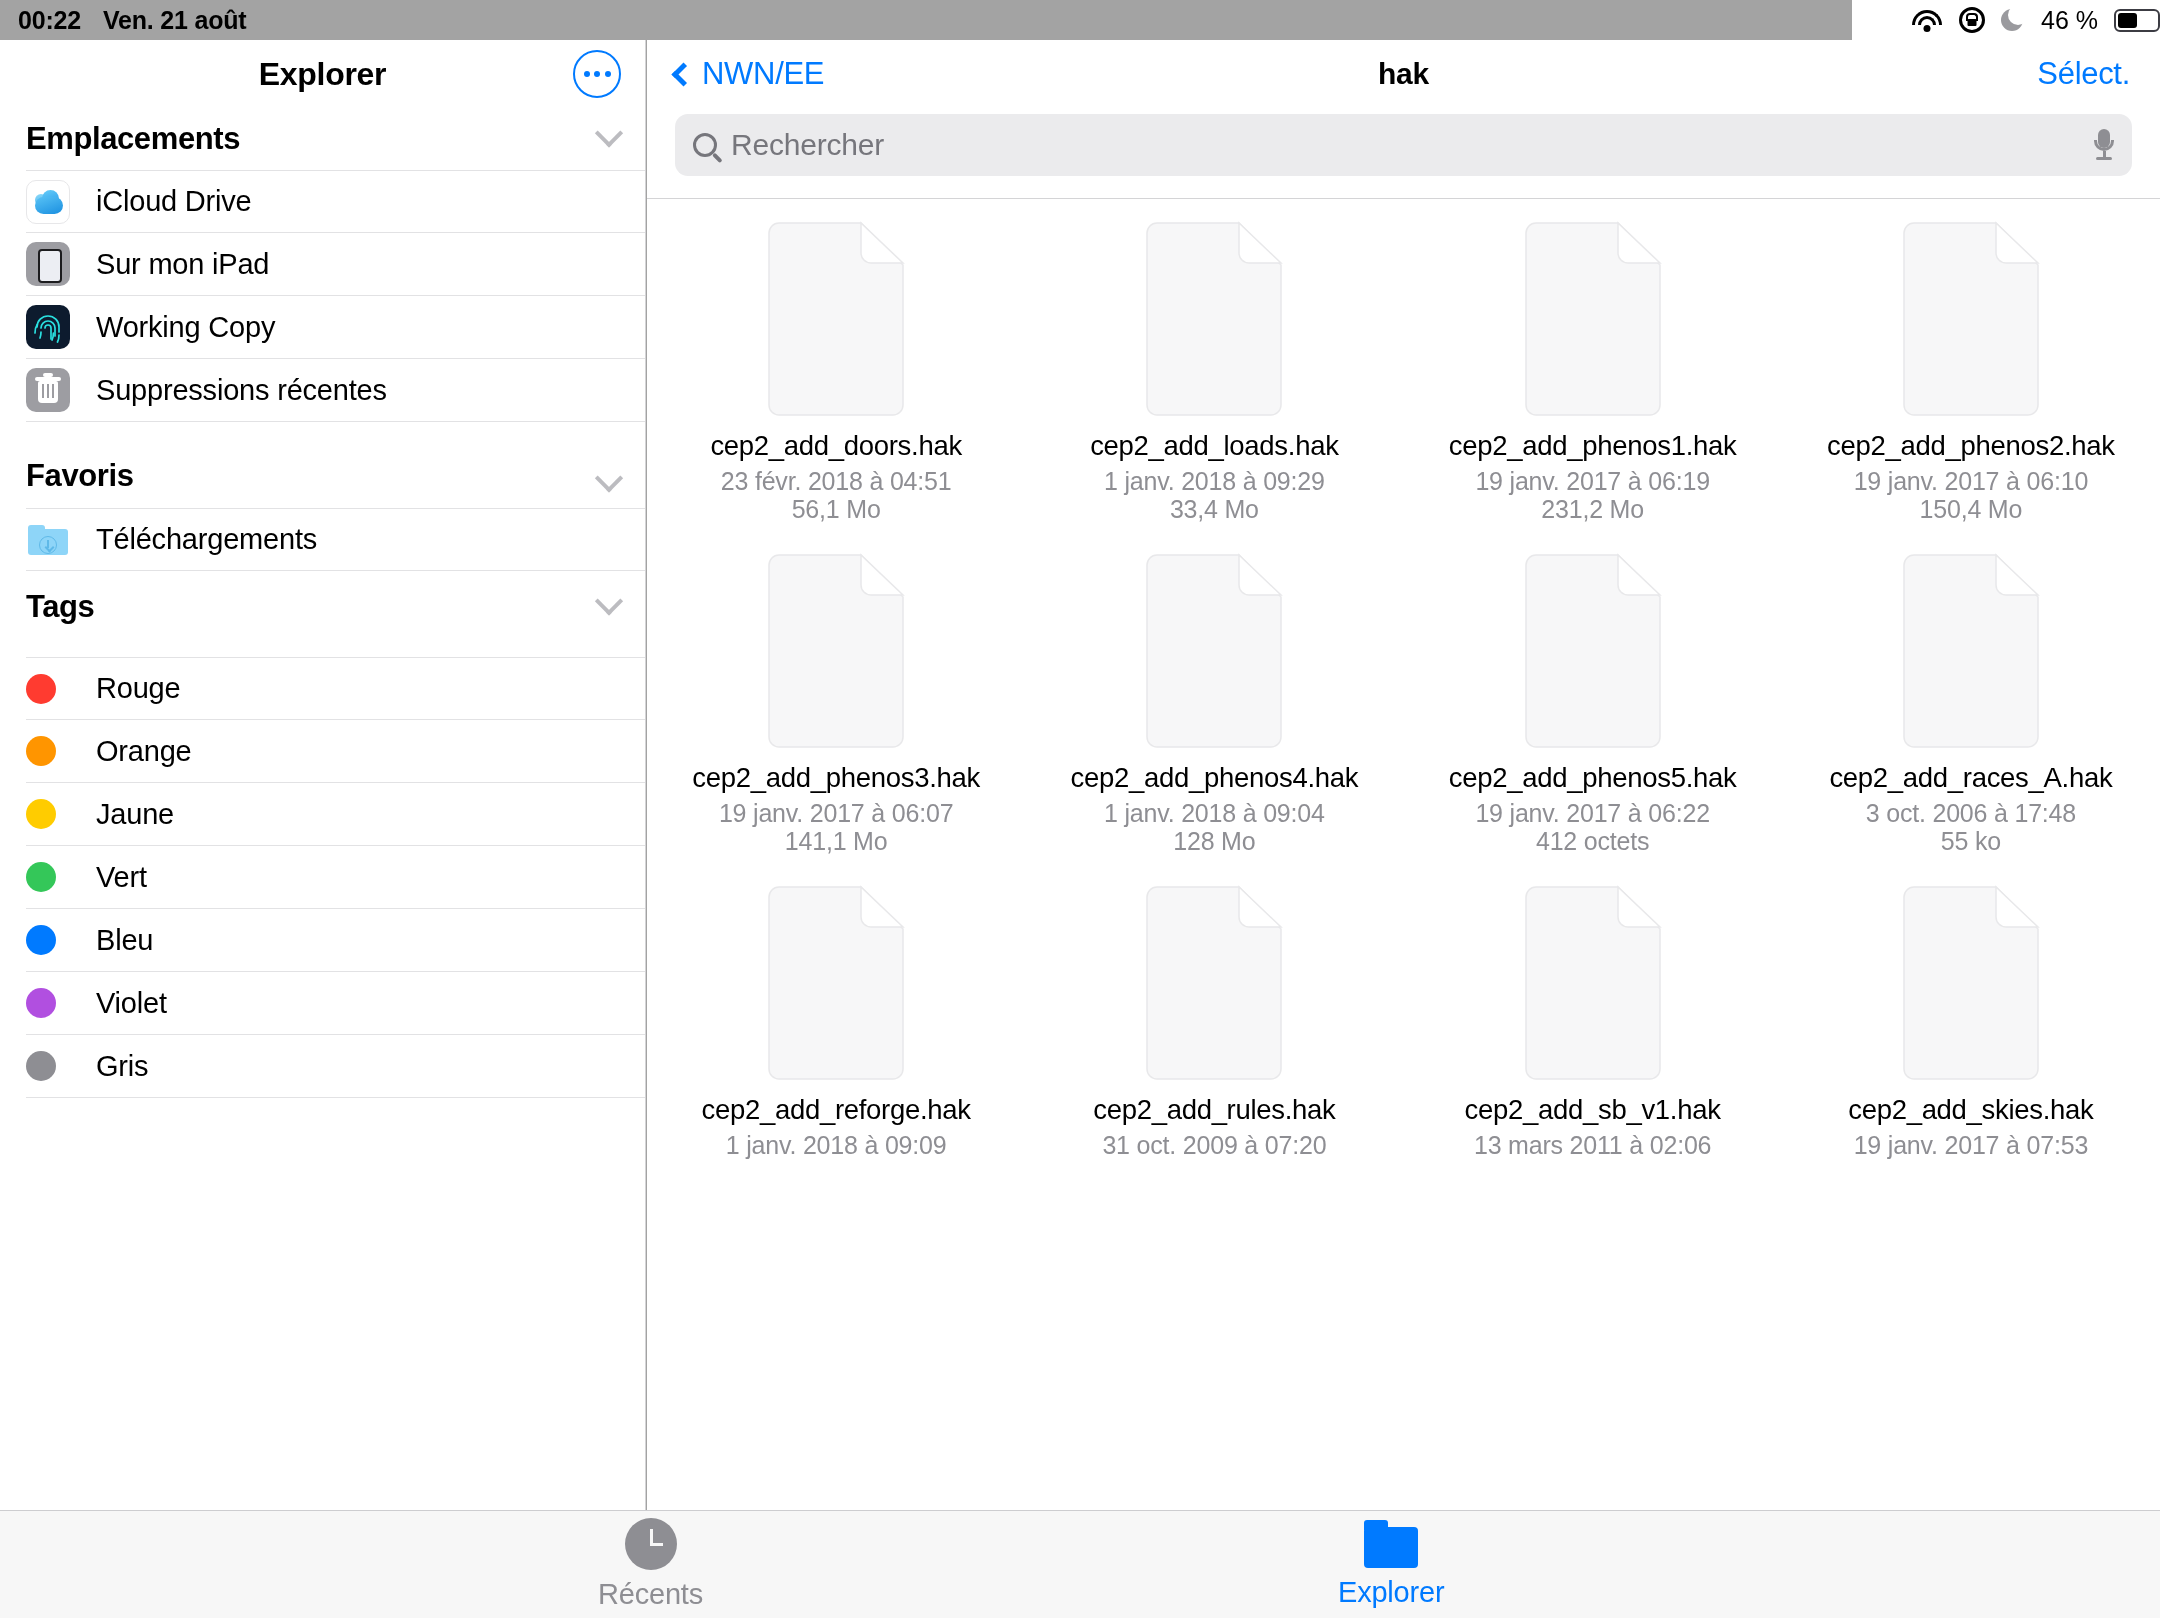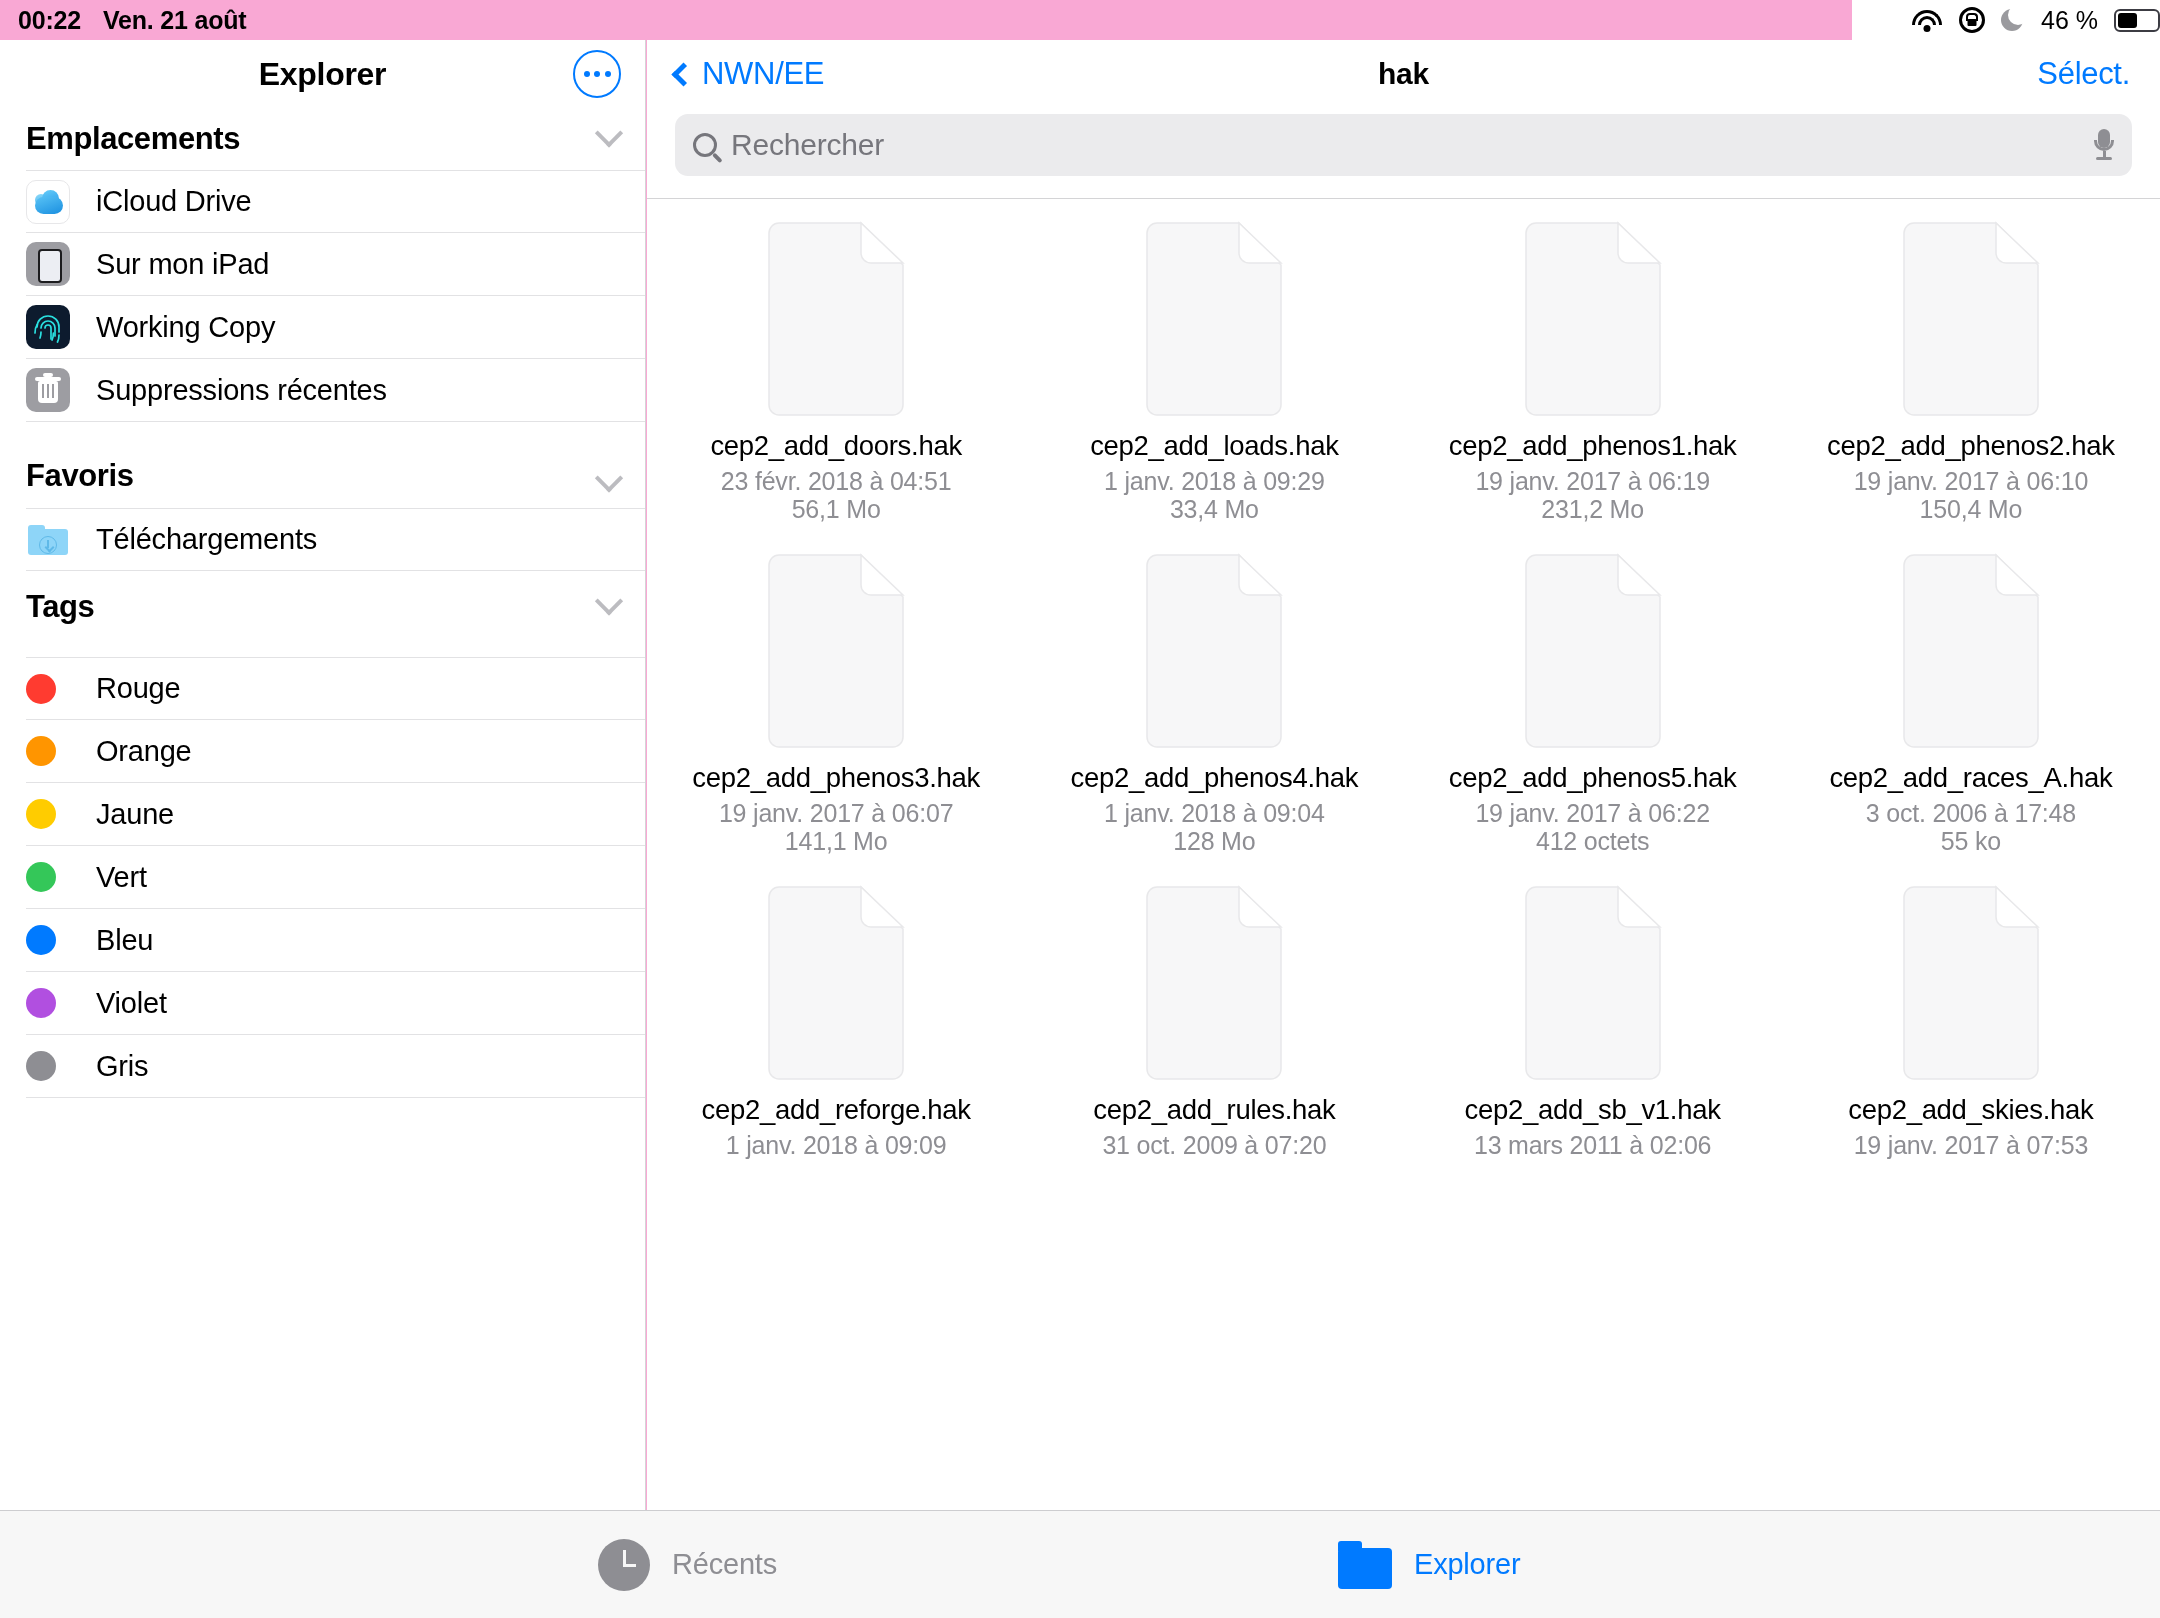--- a/index.html
+++ b/index.html
@@ -2,21 +2,21 @@
 <html><head>
 <meta charset="utf-8">
 <style>
   * { margin:0; padding:0; box-sizing:border-box; }
   html,body{
     width:2160px; height:1618px; overflow:hidden;
     font-family:"Liberation Sans", sans-serif;
     background:#ffffff; color:#000;
     -webkit-font-smoothing:antialiased;
   }
-  #app{ position:relative; width:1852px; height:1618px; background:#f9a8d4; }
+  #app{ position:relative; width:1852px; height:1618px; background:#a3a3a3; }
 
   
   .statusbar{
     position:absolute; top:0; left:0; width:2160px; height:40px;
     display:flex; align-items:center; z-index:30;
   }
   .sb-left{ display:flex; align-items:center; gap:22px; padding-left:18px; font-size:25px; font-weight:600; letter-spacing:-.2px;}
   .sb-date{ font-weight:700; }
   .sb-right{ margin-left:auto; display:flex; align-items:center; gap:16px; font-size:25px; font-weight:500;}
   .wifi-icon{ width:32px; height:24px; position:relative; display:inline-block;}
@@ -110,21 +110,21 @@
   .fileicon svg{ display:block; }
   .fname{ font-size:27.5px; text-align:center; line-height:1.09; letter-spacing:-.3px; word-break:break-all; max-width:100%;}
   .fmeta{ font-size:25px; color:#8e8e93; text-align:center; line-height:1.12; margin-top:6px; letter-spacing:-.2px;}
 
   
   .tabbar{
     position:absolute; left:0; bottom:0; width:2160px; height:108px;
     background:#f7f7f7; border-top:1px solid #cdcdd0;
     display:flex; align-items:center; z-index:20;
   }
-  .tab{ display:flex; align-items:center; gap:22px; }
+  .tab{ display:flex; align-items:center; gap:8px;flex-direction:column; }
   .tab.recents{ position:absolute; left:598px;}
   .tab.explorer{ position:absolute; left:1338px;}
   .tab .t-lbl{ font-size:29px; letter-spacing:-.2px;}
   .tab.recents .t-lbl{ color:#8e8e93;}
   .tab.explorer .t-lbl{ color:#007aff;}
   .clock{ width:52px; height:52px; border-radius:50%; background:#8e8e93; position:relative;}
   .clock:after{ content:""; position:absolute; left:25px; top:11px; width:3px; height:17px; background:#f7f7f7;}
   .clock:before{ content:""; position:absolute; left:25px; top:25px; width:13px; height:3px; background:#f7f7f7;}
   .folder2{ width:54px; height:48px; position:relative;}
   .folder2 .tb{ position:absolute; left:0; top:0; width:24px; height:10px; background:#007aff; border-radius:3px 3px 0 0;}

